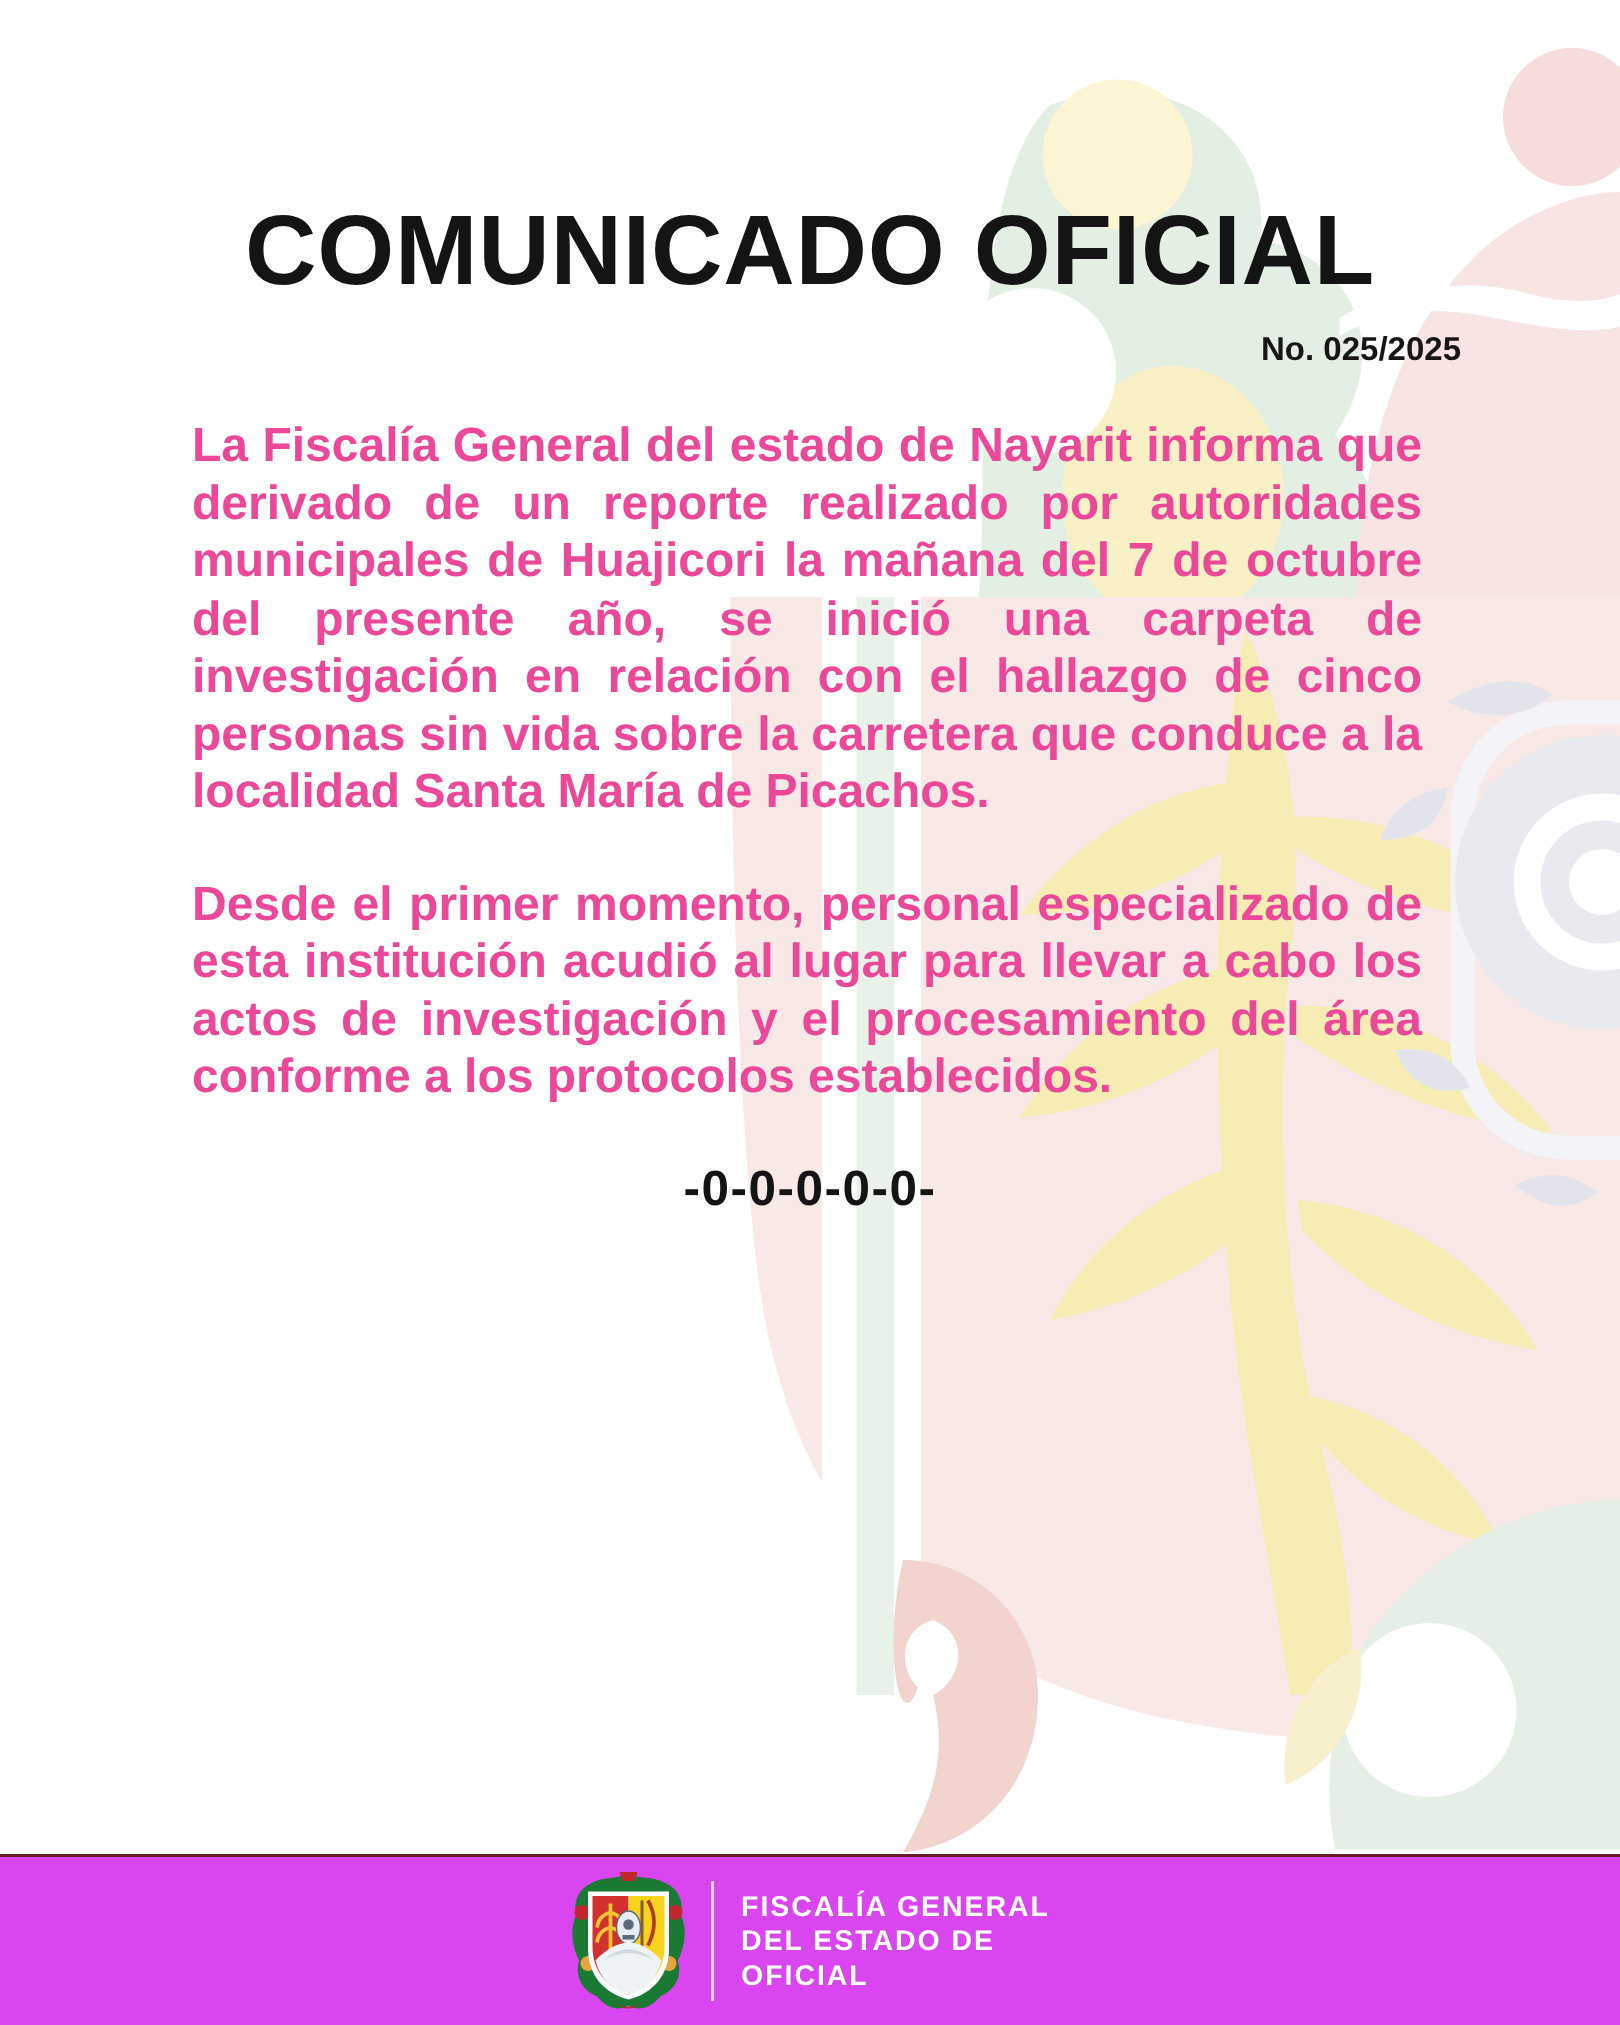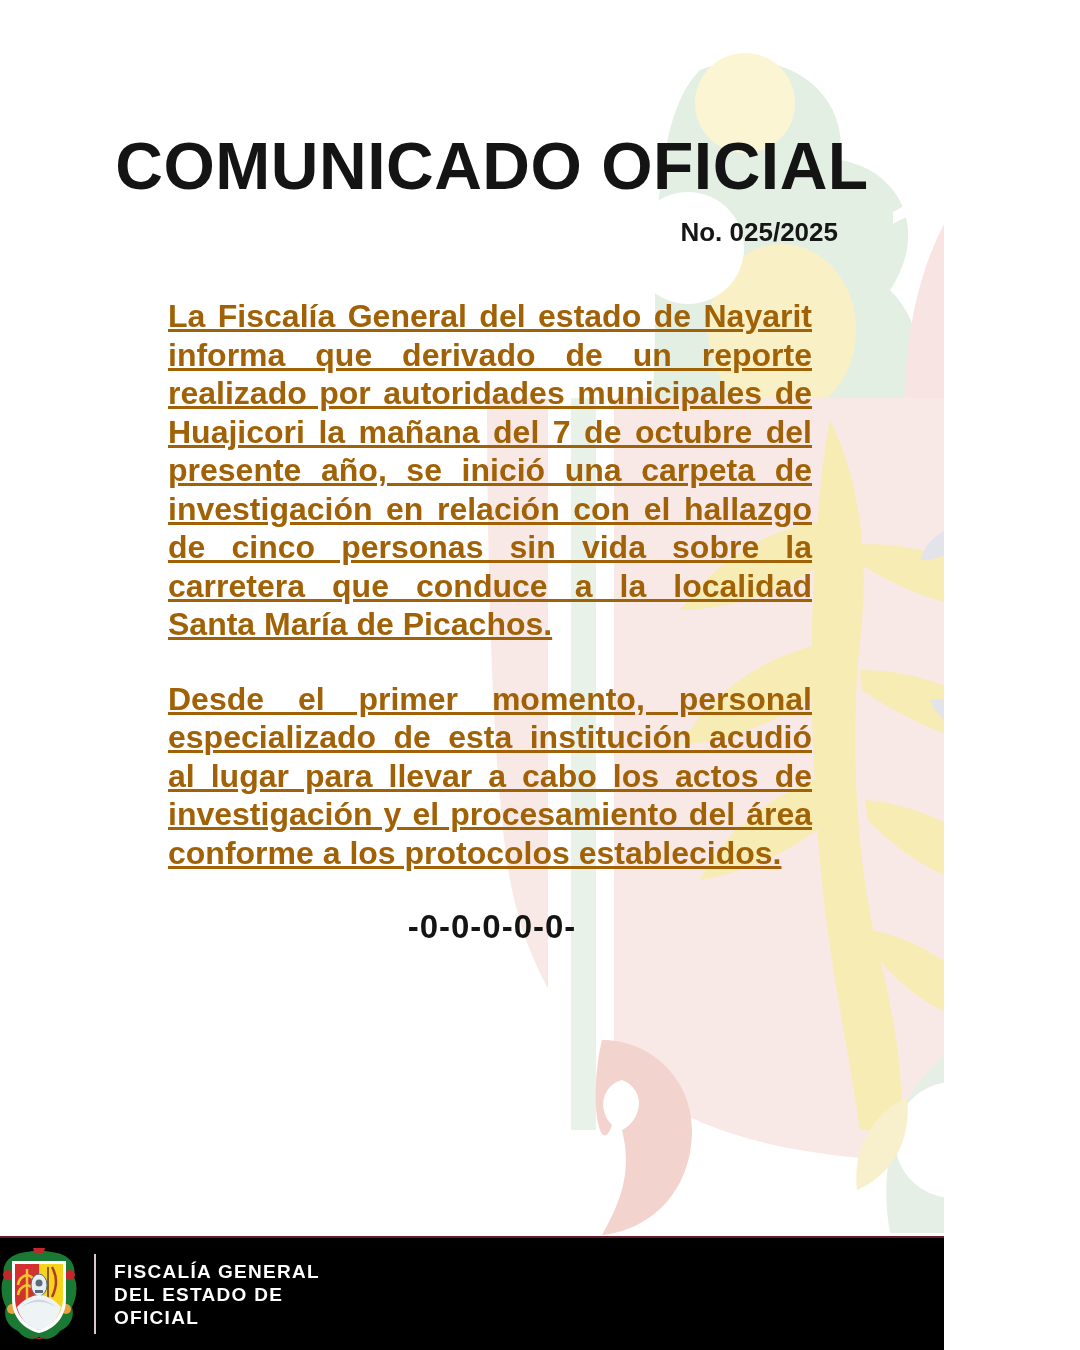--- a/index.html
+++ b/index.html
@@ -1,24 +1,23 @@
 <!DOCTYPE html>
 <html><head>
 <meta charset="utf-8">
 <style>
   html, body { margin: 0; padding: 0; }
   .page {
     position: relative;
-    width: 904px;
+    width: 1080px;
     height: 1350px;
     background: #ffffff;
     overflow: hidden;
     font-family: "Liberation Sans", sans-serif;
     color: #1a1a1a;
-    padding-left: 40px;
   }
   .watermark {
     position: absolute;
     top: 0; left: 0;
     z-index: 0;
   }
   .content {
     position: relative;
     z-index: 1;
   }
@@ -29,53 +28,52 @@
     font-size: 66px;
     line-height: 80px;
     font-weight: 800;
     letter-spacing: 0.5px;
     color: #141414;
   }
   .meta {
     text-align: right;
     padding-right: 106px;
     font-weight: 700;
-    font-size: 26px;
+    font-size: 22px;
     line-height: 37px;
     color: #161616;
   }
   .meta .number { margin-top: 8px; }
   .body-text {
-    margin-top: 46px;
+    margin-top: 26px;
     padding: 0 132px 0 128px;
     font-size: 32px;
     line-height: 38.5px;
     font-weight: 600;
     text-align: justify;
-    color: #a16207;
-    text-decoration: underline;
+    color: #ec4899;
   }
   .body-text p { margin: 0 0 36px 0; }
   .separator {
     margin-top: 2px;
     text-align: center;
     font-size: 33px;
     font-weight: 700;
     letter-spacing: 1px;
     color: #141414;
   }
   .footer {
     position: absolute;
     left: 0; right: 0; bottom: 0;
     height: 112px;
-    background: #000000;
+    background: #d946ef;
     border-top: 2px solid #671a28;
     display: flex;
     align-items: center;
-    justify-content: flex-start;
+    justify-content: center;
     z-index: 2;
   }
   .footer-inner { display: flex; align-items: center; }
   .footer-logo { margin-right: 16px; display: block; }
   .footer-divider {
     width: 2px;
     height: 80px;
     background: rgba(255, 235, 238, 0.85);
     margin-right: 18px;
   }

